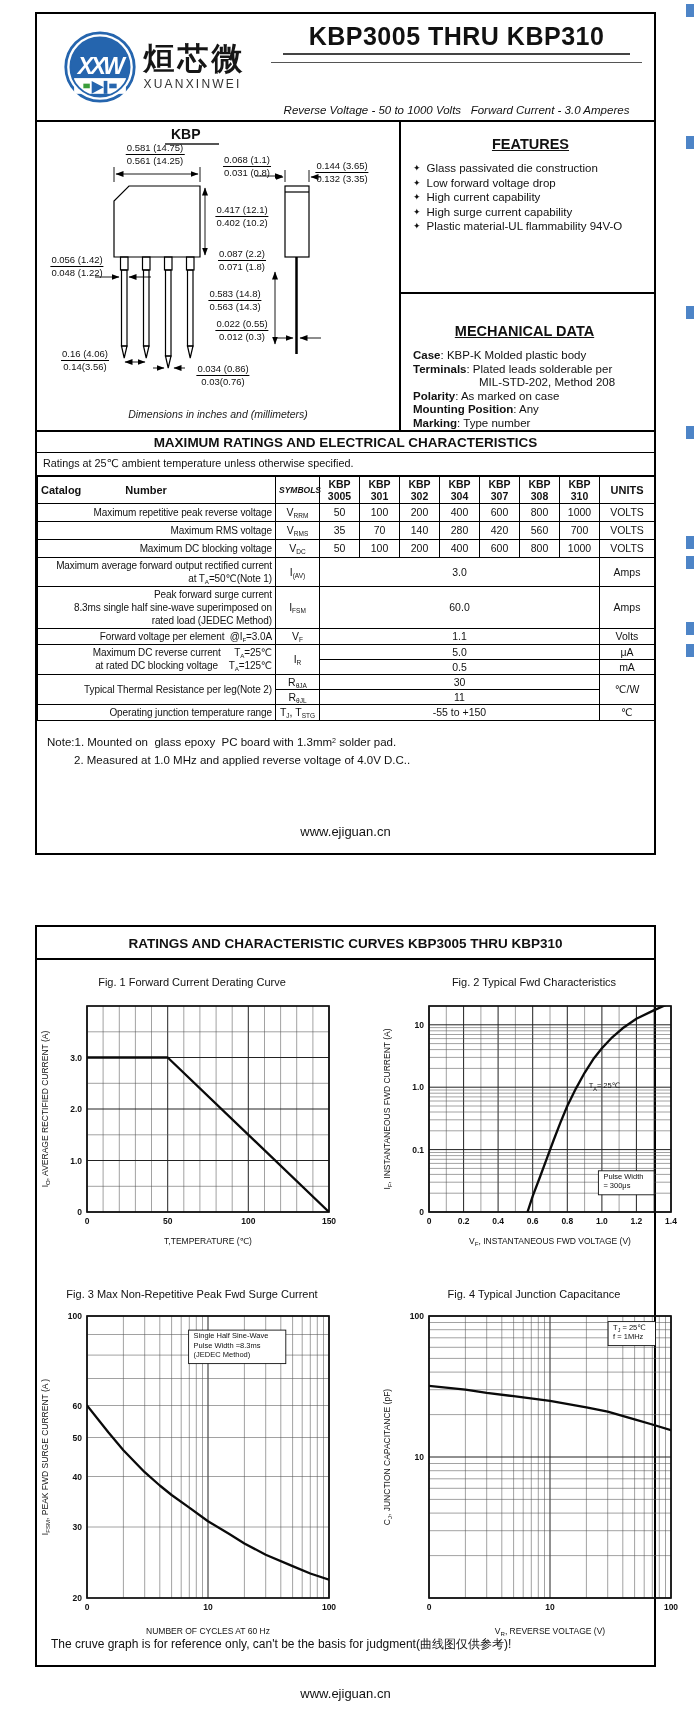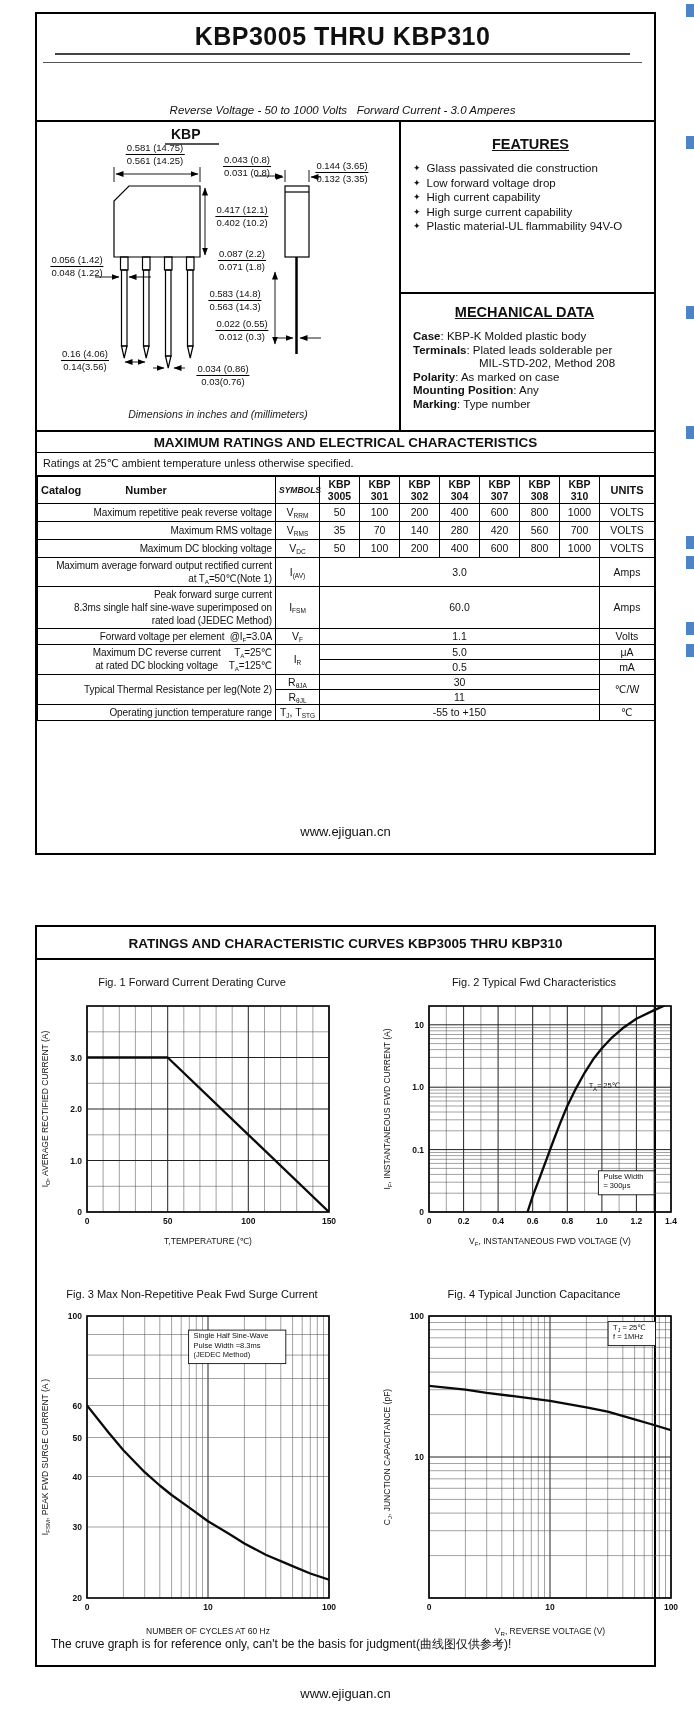--- a/index.html
+++ b/index.html
@@ -18,21 +18,21 @@
   .head-sub{font-size:15px;font-weight:bold;text-align:center;margin-top:1px;}
   .head-rule2{border-top:1.5px solid #555;margin:4px 2px 0 2px;}
   .tagline{font-style:italic;font-size:11.5px;text-align:center;margin-top:auto;}
   
   .p1-mid{display:flex;height:308px;border-bottom:2px solid #000;}
   .diagram-panel{width:364px;border-right:2px solid #000;position:relative;box-sizing:border-box;}
   .kbp-title{position:absolute;left:128px;top:4px;font-size:14px;font-weight:bold;border-bottom:2px solid #555;padding:0 18px 1px 6px;}
   .dim{position:absolute;font-size:9.5px;line-height:11.5px;text-align:center;white-space:nowrap;transform:translateX(-50%);}
   .dim .a{border-bottom:1px solid #000;padding:0 1px;}
   .pkg-caption{position:absolute;bottom:10px;left:0;width:100%;text-align:center;font-style:italic;font-size:10.5px;color:#222;}
-  .side-panel{flex:1;display:flex;flex-direction:column;}
+  .side-panel{flex:1;display:flex;flex-direction:column;justify-content:space-between;}
   .features{height:172px;border-bottom:2px solid #000;padding:14px 6px 0 12px;box-sizing:border-box;}
   .panel-title{text-align:center;font-weight:bold;font-size:14.5px;text-decoration:underline;margin-bottom:10px;}
   .feature-item{font-size:11.5px;margin:2.5px 0;display:flex;gap:6px;align-items:baseline;}
   .bullet{font-size:9px;position:relative;top:-1px;}
   .mechanical{padding:10px 18px 0 12px;font-size:11.5px;}
   .mech-line{margin:1.5px 0;}
   .mech-line b{font-weight:bold;}
   .mech-indent{padding-left:66px;}
   
   .ratings-bar{border-bottom:1.5px solid #000;text-align:center;font-weight:bold;font-size:13.5px;padding:3px 0 2px;}
@@ -63,20 +63,39 @@
   .site-footer2{position:absolute;top:1686px;left:35px;width:621px;text-align:center;font-size:13px;}
   
   .edge-mark{position:absolute;left:686px;width:8px;height:13px;background:#2e6fbd;opacity:.85;}
 </style>
 </head>
 <body>
 
 <div class="page" id="page1">
 
   <div class="p1-header">
+    <div class="logo-wrap">
+      <svg width="74" height="74" viewBox="0 0 80 80">
+        <circle cx="40" cy="40" r="37" fill="#ffffff" stroke="#2565ae" stroke-width="3"></circle>
+        <circle cx="40" cy="40" r="32" fill="#2565ae"></circle>
+        <rect x="12" y="52" width="56" height="17" fill="#ffffff"></rect>
+        <text x="40" y="48" text-anchor="middle" font-size="25" font-weight="bold" font-style="italic" fill="#ffffff" font-family="Liberation Sans, sans-serif" letter-spacing="-3">XXW</text>
+        <g>
+          <rect x="22" y="58" width="7" height="5" fill="#3a9d3a"></rect>
+          <polygon points="31,55 31,69 44,62" fill="#2565ae"></polygon>
+          <rect x="44" y="55" width="4" height="14" fill="#2565ae"></rect>
+          <rect x="50" y="58" width="8" height="5" fill="#2565ae"></rect>
+        </g>
+        <circle cx="40" cy="40" r="32" fill="none" stroke="#2565ae" stroke-width="2"></circle>
+      </svg>
+      <div class="logo-text">
+        <div class="cn">烜芯微</div>
+        <div class="en">XUANXINWEI</div>
+      </div>
+    </div>
     <div class="head-right">
       <div class="head-title">KBP3005 THRU KBP310</div>
       <div class="head-rule"></div>
       <div class="head-rule2"></div>
       <div class="tagline">Reverse Voltage - 50 to 1000 Volts&nbsp;&nbsp;&nbsp;Forward Current - 3.0 Amperes</div>
     </div>
   </div>
 
   <div class="p1-mid">
     <div class="diagram-panel">
@@ -141,21 +160,21 @@
           <line x1="116" y1="246" x2="127" y2="246" marker-end="url(#ah)"></line>
           <line x1="148" y1="246" x2="137" y2="246" marker-end="url(#ah)"></line>
         </g>
       </svg>
       <div id="dim-labels">
           <div class="dim" style="left: 118px; top: 20px;">
             <div class="a">0.581 (14.75)</div>
             <div class="b">0.561 (14.25)</div>
           </div>
           <div class="dim" style="left: 210px; top: 32px;">
-            <div class="a">0.043 (0.8)</div>
+            <div class="a">0.068 (1.1)</div>
             <div class="b">0.031 (0.8)</div>
           </div>
           <div class="dim" style="left: 305px; top: 38px;">
             <div class="a">0.144 (3.65)</div>
             <div class="b">0.132 (3.35)</div>
           </div>
           <div class="dim" style="left: 205px; top: 82px;">
             <div class="a">0.417 (12.1)</div>
             <div class="b">0.402 (10.2)</div>
           </div>
@@ -333,20 +352,24 @@
         </tr>
         <tr>
           <td class="lbl">Operating junction temperature range</td>
           <td class="sym">T<sub>J</sub>, T<sub>STG</sub></td>
           <td class="ctr" colspan="7">-55 to +150</td>
           <td class="ctr">℃</td>
         </tr>
       </tbody>
   </table>
 
+  <div class="notes">
+    <div>Note:1. Mounted on&nbsp; glass epoxy&nbsp; PC board with 1.3mm<sup>2</sup> solder pad.</div>
+    <div class="note-line2">2. Measured at 1.0 MHz and applied reverse voltage of 4.0V D.C..</div>
+  </div>
 
   <div class="page-footer">www.ejiguan.cn</div>
 </div>
 
 <div class="page" id="page2">
   <div class="p2-titlebar">RATINGS AND CHARACTERISTIC CURVES KBP3005 THRU KBP310</div>
   <div class="figs">
     <div class="fig">
       <div class="fig-title">Fig. 1 Forward Current Derating Curve</div>
       <div class="chart"><svg viewBox="0 0 306 252" width="306" height="252">

